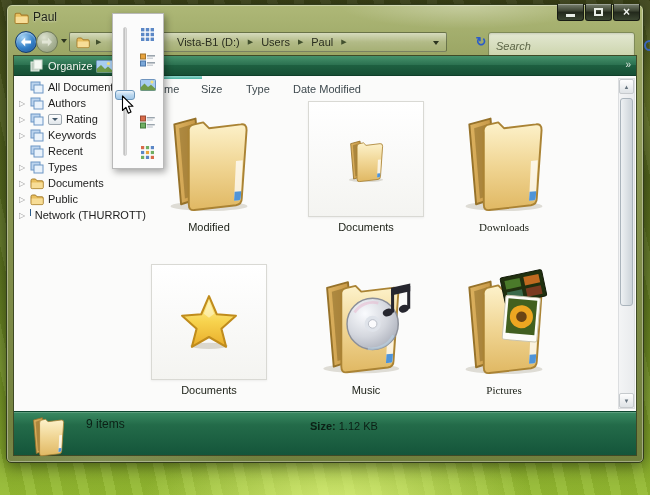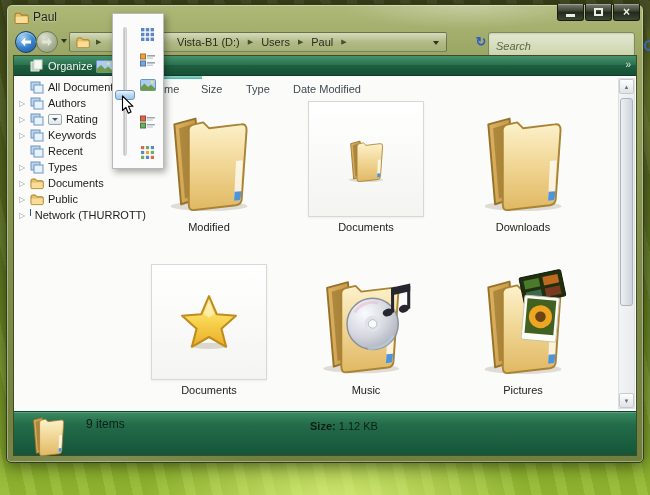--- a/index.html
+++ b/index.html
@@ -106,21 +106,21 @@
   .combo-mini i { width:0; height:0; border-left:3px solid transparent; border-right:3px solid transparent;
                   border-top:3.5px solid #44596b; }
 
   
   .tile { position:absolute; width:120px; text-align:center; cursor:default; }
   .tile-box { height:118px; display:flex; align-items:center; justify-content:center; }
   .tile-label { font-size:11px; color:#21251c; margin-top:3px; }
   .frame { width:116px; height:116px; border:1px solid #d9d9d4; background:linear-gradient(180deg,#ffffff,#f4f4f1);
            display:flex; align-items:center; justify-content:center; box-shadow:0 1px 2px rgba(0,0,0,.06); }
   .t-r1 { top:24px; } .t-r2 { top:187px; }
-  .t-c1 { left:135px; } .t-c2 { left:292px; } .t-c3 { left:449px; }
+  .t-c1 { left:135px; } .t-c2 { left:292px; } .t-c3 { left:430px;font-family:Liberation Serif, serif; }
 
   
   .scrollbar { position:absolute; right:1px; top:2px; bottom:2px; width:17px;
                background:linear-gradient(90deg,#f3f4f5,#e9ebed); border:1px solid #dcdee0; }
   .sb-btn { position:absolute; left:0; right:0; height:15px; display:flex; align-items:center;
             justify-content:center; font-size:6px; color:#64727d;
             background:linear-gradient(180deg,#fdfdfd,#dfe3e6); border:1px solid #c6cacd; border-radius:2px; }
   .sb-up { top:0; } .sb-down { bottom:0; }
   .sb-thumb { position:absolute; left:1px; right:1px; top:19px; height:208px; border-radius:3px;
               background:linear-gradient(90deg,#eef1f3,#ccd3d9); border:1px solid #aab4bc; }

